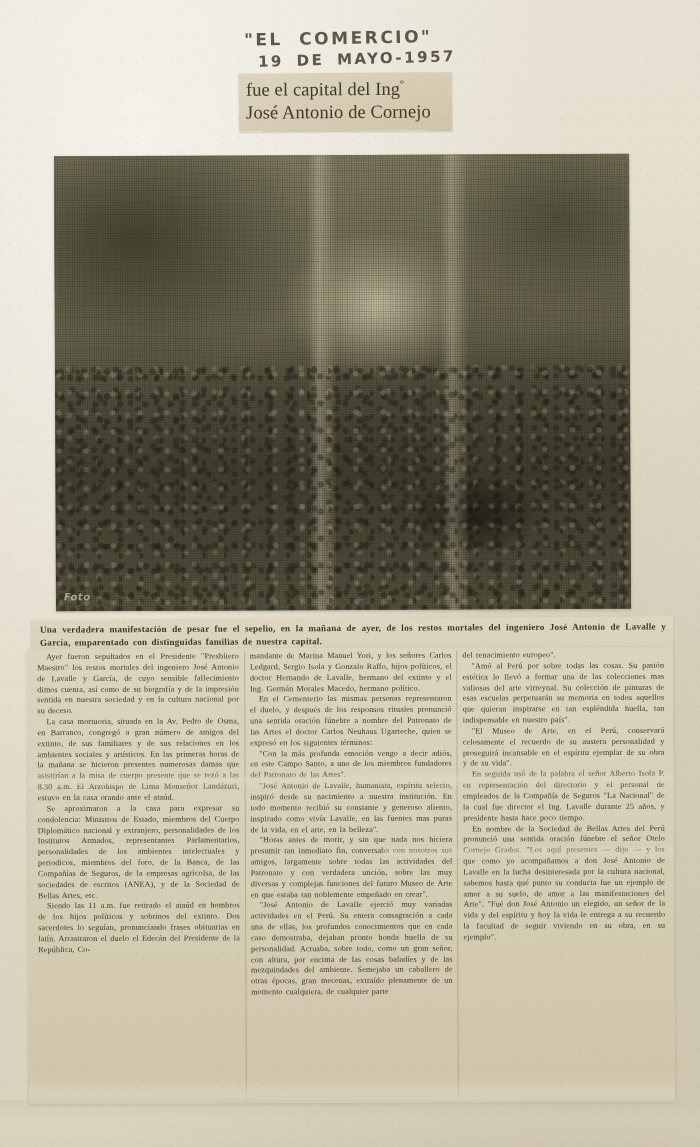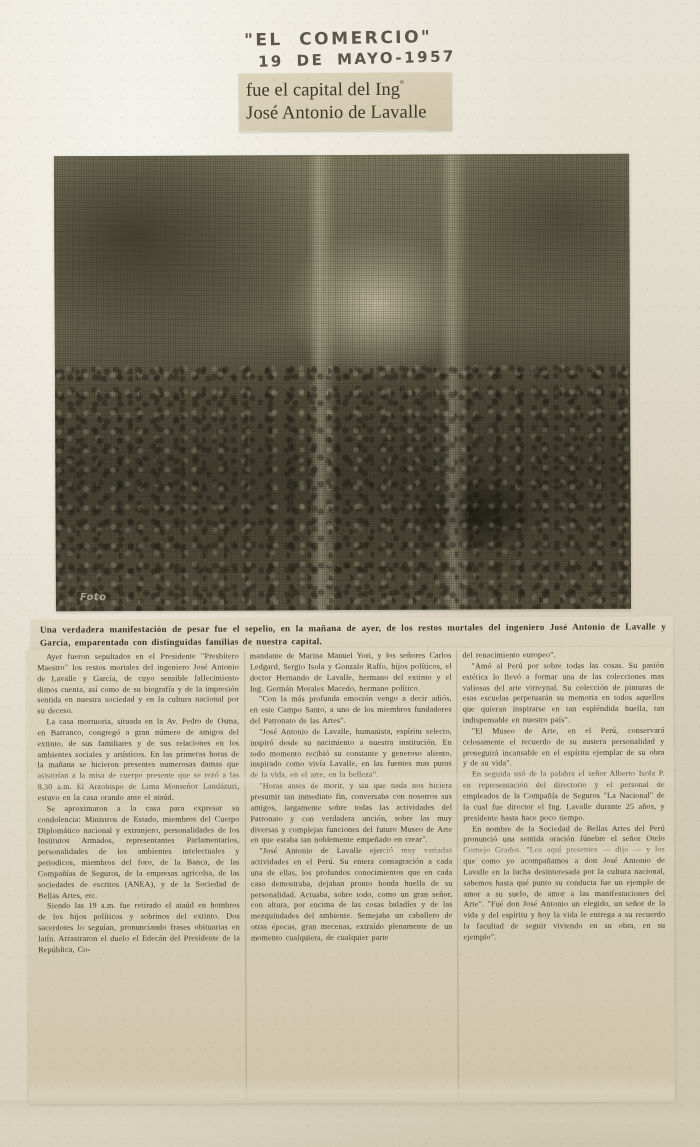--- a/index.html
+++ b/index.html
@@ -146,21 +146,21 @@
       radial-gradient(circle at 38% 60%, rgba(20,18,12,0.48) 2.4px, rgba(0,0,0,0) 3.6px),
       radial-gradient(circle at 49% 18%, rgba(205,197,166,0.26) 2.2px, rgba(0,0,0,0) 3.4px),
       radial-gradient(circle at 61% 46%, rgba(20,18,12,0.52) 2.6px, rgba(0,0,0,0) 3.8px),
       radial-gradient(circle at 77% 24%, rgba(20,18,12,0.46) 2.4px, rgba(0,0,0,0) 3.6px),
       radial-gradient(circle at 91% 58%, rgba(20,18,12,0.50) 2.5px, rgba(0,0,0,0) 3.7px);
     background-size: 21px 23px, 27px 19px, 23px 25px, 19px 21px, 29px 23px, 25px 27px, 22px 20px, 26px 24px;
     opacity: 0.72;
   }
   #photo-credit {
     position: absolute;
-    left: 24px;
+    left: 8px;
     bottom: 9px;
     font-family: "DejaVu Sans", sans-serif;
     font-size: 10px;
     font-style: italic;
     font-weight: bold;
     color: rgba(228,221,194,0.62);
     letter-spacing: 0.5px;
     z-index: 3;
   }
 
@@ -260,42 +260,43 @@
 </head>
 <body>
 
 <div id="page">
 
   <div class="handwriting" id="hand-source">"EL  COMERCIO"</div>
   <div class="handwriting" id="hand-date">19 DE MAYO-1957</div>
 
   <div id="headline-clip">
     <div class="hl-line"><span>fue  el capital  del Ing</span><span class="sup">º</span></div>
-    <div class="hl-line">José Antonio de Lavalle</div>
+    <div class="hl-line">José Antonio de Cornejo</div>
   </div>
 
   <div id="photo-clip">
     <div id="photo-inner"></div>
     <div id="photo-credit">Foto</div>
   </div>
 
   <div id="caption-clip">
     <p>Una verdadera manifestación de pesar fue el sepelio, en la mañana de ayer, de los restos mortales del ingeniero José Antonio de Lavalle y García, emparentado con distinguidas familias de nuestra capital.</p>
   </div>
 
   <div id="body-clip">
     <div id="body-columns">
       <div class="col">
           <p>Ayer fueron sepultados en el Presidente "Presbítero Maestro" los restos mortales del ingeniero José Antonio de Lavalle y García, de cuyo sensible fallecimiento dimos cuenta, así como de su biografía y de la impresión sentida en nuestra sociedad y en la cultura nacional por su deceso.</p>
           <p>La casa mortuoria, situada en la Av. Pedro de Osma, en Barranco, congregó a gran número de amigos del extinto, de sus familiares y de sus relaciones en los ambientes sociales y artísticos. En las primeras horas de la mañana se hicieron presentes numerosas damas que asistirían a la misa de cuerpo presente que se rezó a las 8.30 a.m. El Arzobispo de Lima Monseñor Landázuri, estuvo en la casa orando ante el ataúd.</p>
           <p>Se aproximaron a la casa para expresar su condolencia: Ministros de Estado, miembros del Cuerpo Diplomático nacional y extranjero, personalidades de los Institutos Armados, representantes Parlamentarios, personalidades de los ambientes intelectuales y periodicos, miembros del foro, de la Banca, de las Compañías de Seguros, de la empresas agricolsa, de las sociedades de escritos (ANEA), y de la Sociedad de Bellas Artes, etc.</p>
-          <p>Siendo las 19 a.m. fue retirado el ataúd en hombros de los hijos políticos y sobrinos del extinto. Dos sacerdotes lo seguían, pronunciando frases obituarias en latín. Arrastraron el duelo el Edecán del Presidente de la República, Co-</p>
+          <p>Siendo las 11 a.m. fue retirado el ataúd en hombros de los hijos políticos y sobrinos del extinto. Dos sacerdotes lo seguían, pronunciando frases obituarias en latín. Arrastraron el duelo el Edecán del Presidente de la República, Co-</p>
         </div>
       <div class="col">
           <p class="noindent">mandante de Marina Manuel Yori, y los señores Carlos Ledgard, Sergio Isola y Gonzalo Raffo, hijos políticos, el doctor Hernando de Lavalle, hermano del extinto y el Ing. Germán Morales Macedo, hermano político.</p>
+          <p>En el Cementerio las mismas personas representaron el duelo, y después de los responsos rituales pronunció una sentida oración fúnebre a nombre del Patronato de las Artes el doctor Carlos Neuhaus Ugarteche, quien se expresó en los siguientes términos:</p>
           <p>"Con la más profunda emoción vengo a decir adiós, en este Campo Santo, a uno de los miembros fundadores del Patronato de las Artes".</p>
           <p>"José Antonio de Lavalle, humanista, espíritu selecto, inspiró desde su nacimiento a nuestra institución. En todo momento recibió su constante y generoso aliento, inspirado como vivía Lavalle, en las fuentes mas puras de la vida, en el arte, en la belleza".</p>
           <p>"Horas antes de morir, y sin que nada nos hiciera presumir tan inmediato fin, conversaba con nosotros sus amigos, largamente sobre todas las actividades del Patronato y con verdadera unción, sobre las muy diversas y complejas funciones del futuro Museo de Arte en que estaba tan noblemente empeñado en crear".</p>
           <p>"José Antonio de Lavalle ejerció muy variadas actividades en el Perú. Su entera consagración a cada una de ellas, los profundos conocimientos que en cada caso demostraba, dejaban pronto honda huella de su personalidad. Actuaba, sobre todo, como un gran señor, con altura, por encima de las cosas baladíes y de las mezquindades del ambiente. Semejaba un caballero de otras épocas, gran mecenas, extraído plenamente de un momento cualquiera, de cualquier parte</p>
         </div>
       <div class="col">
           <p class="noindent">del renacimiento europeo".</p>
           <p>"Amó al Perú por sobre todas las cosas. Su pasión estética lo llevó a formar una de las colecciones mas valiosas del arte virreynal. Su colección de pinturas de esas escuelas perpetuarán su memoria en todos aquellos que quieran inspirarse en tan espléndida huella, tan indispensable en nuestro país".</p>
           <p>"El Museo de Arte, en el Perú, conservará celosamente el recuerdo de su austera personalidad y proseguirá incansable en el espíritu ejemplar de su obra y de su vida".</p>
           <p>En seguida usó de la palabra el señor Alberto Isola P. en representación del directorio y el personal de empleados de la Compañía de Seguros "La Nacional" de la cual fue director el Ing. Lavalle durante 25 años, y presidente hasta hace poco tiempo.</p>

